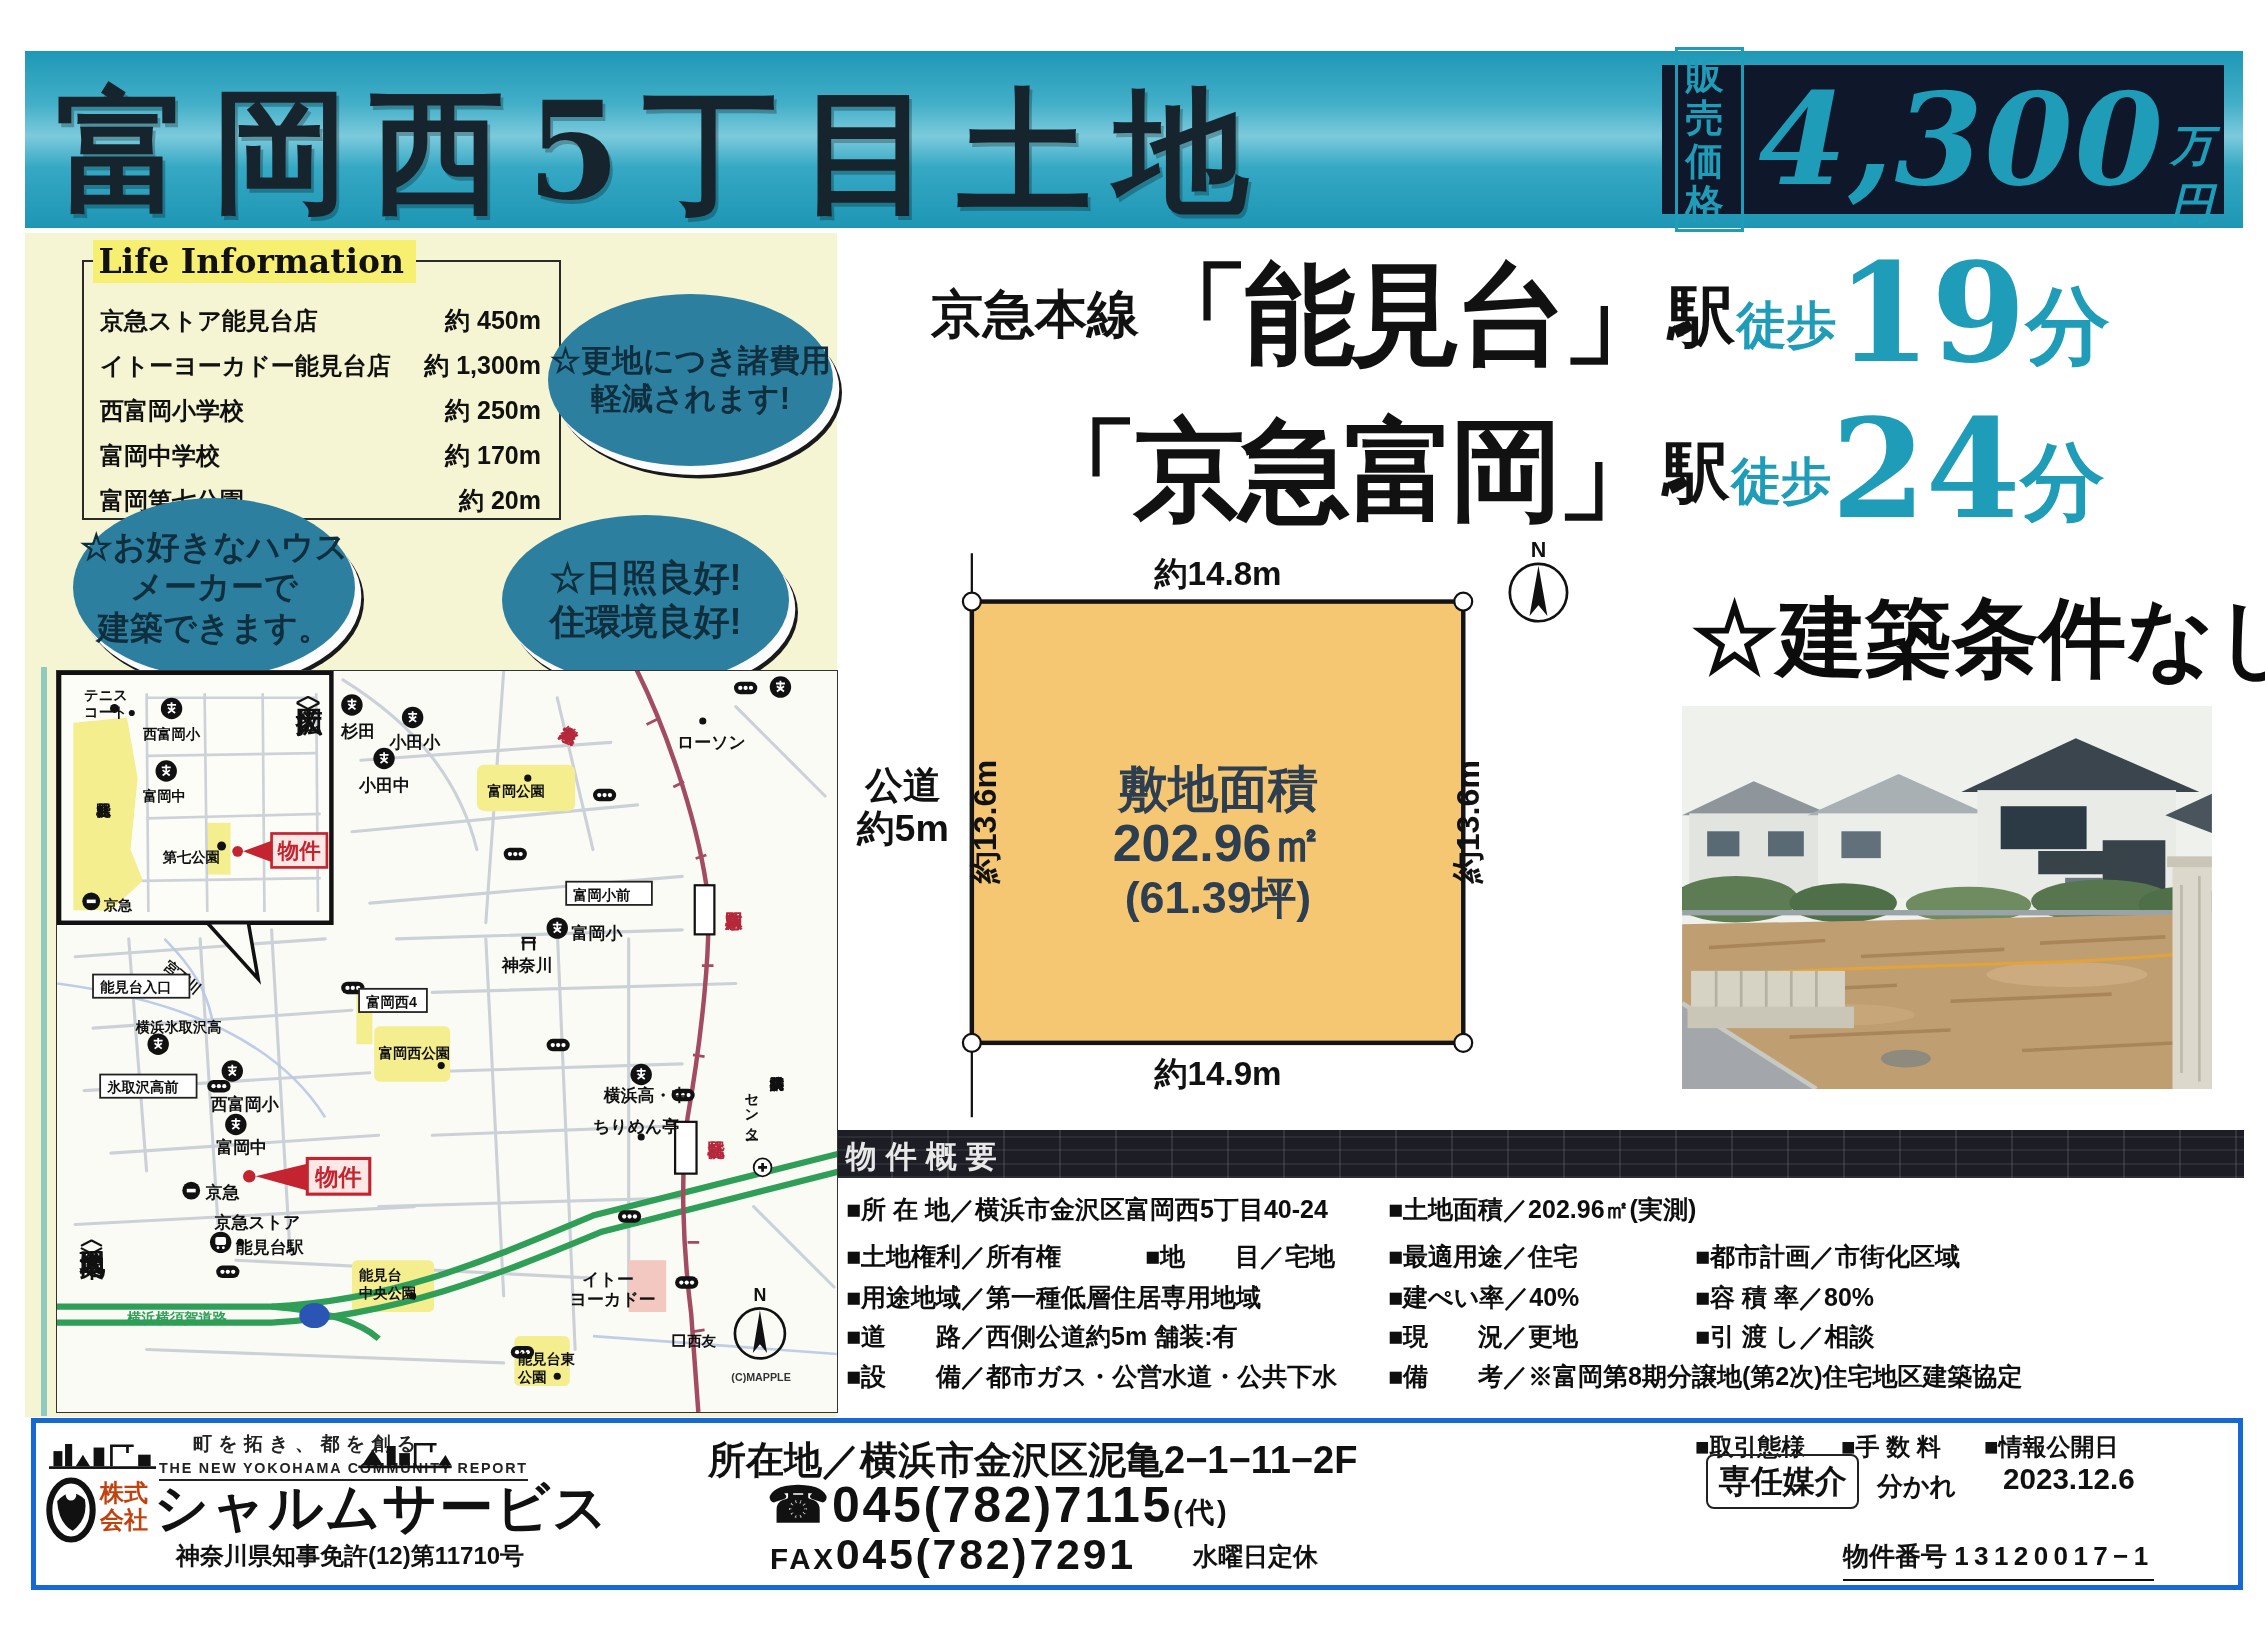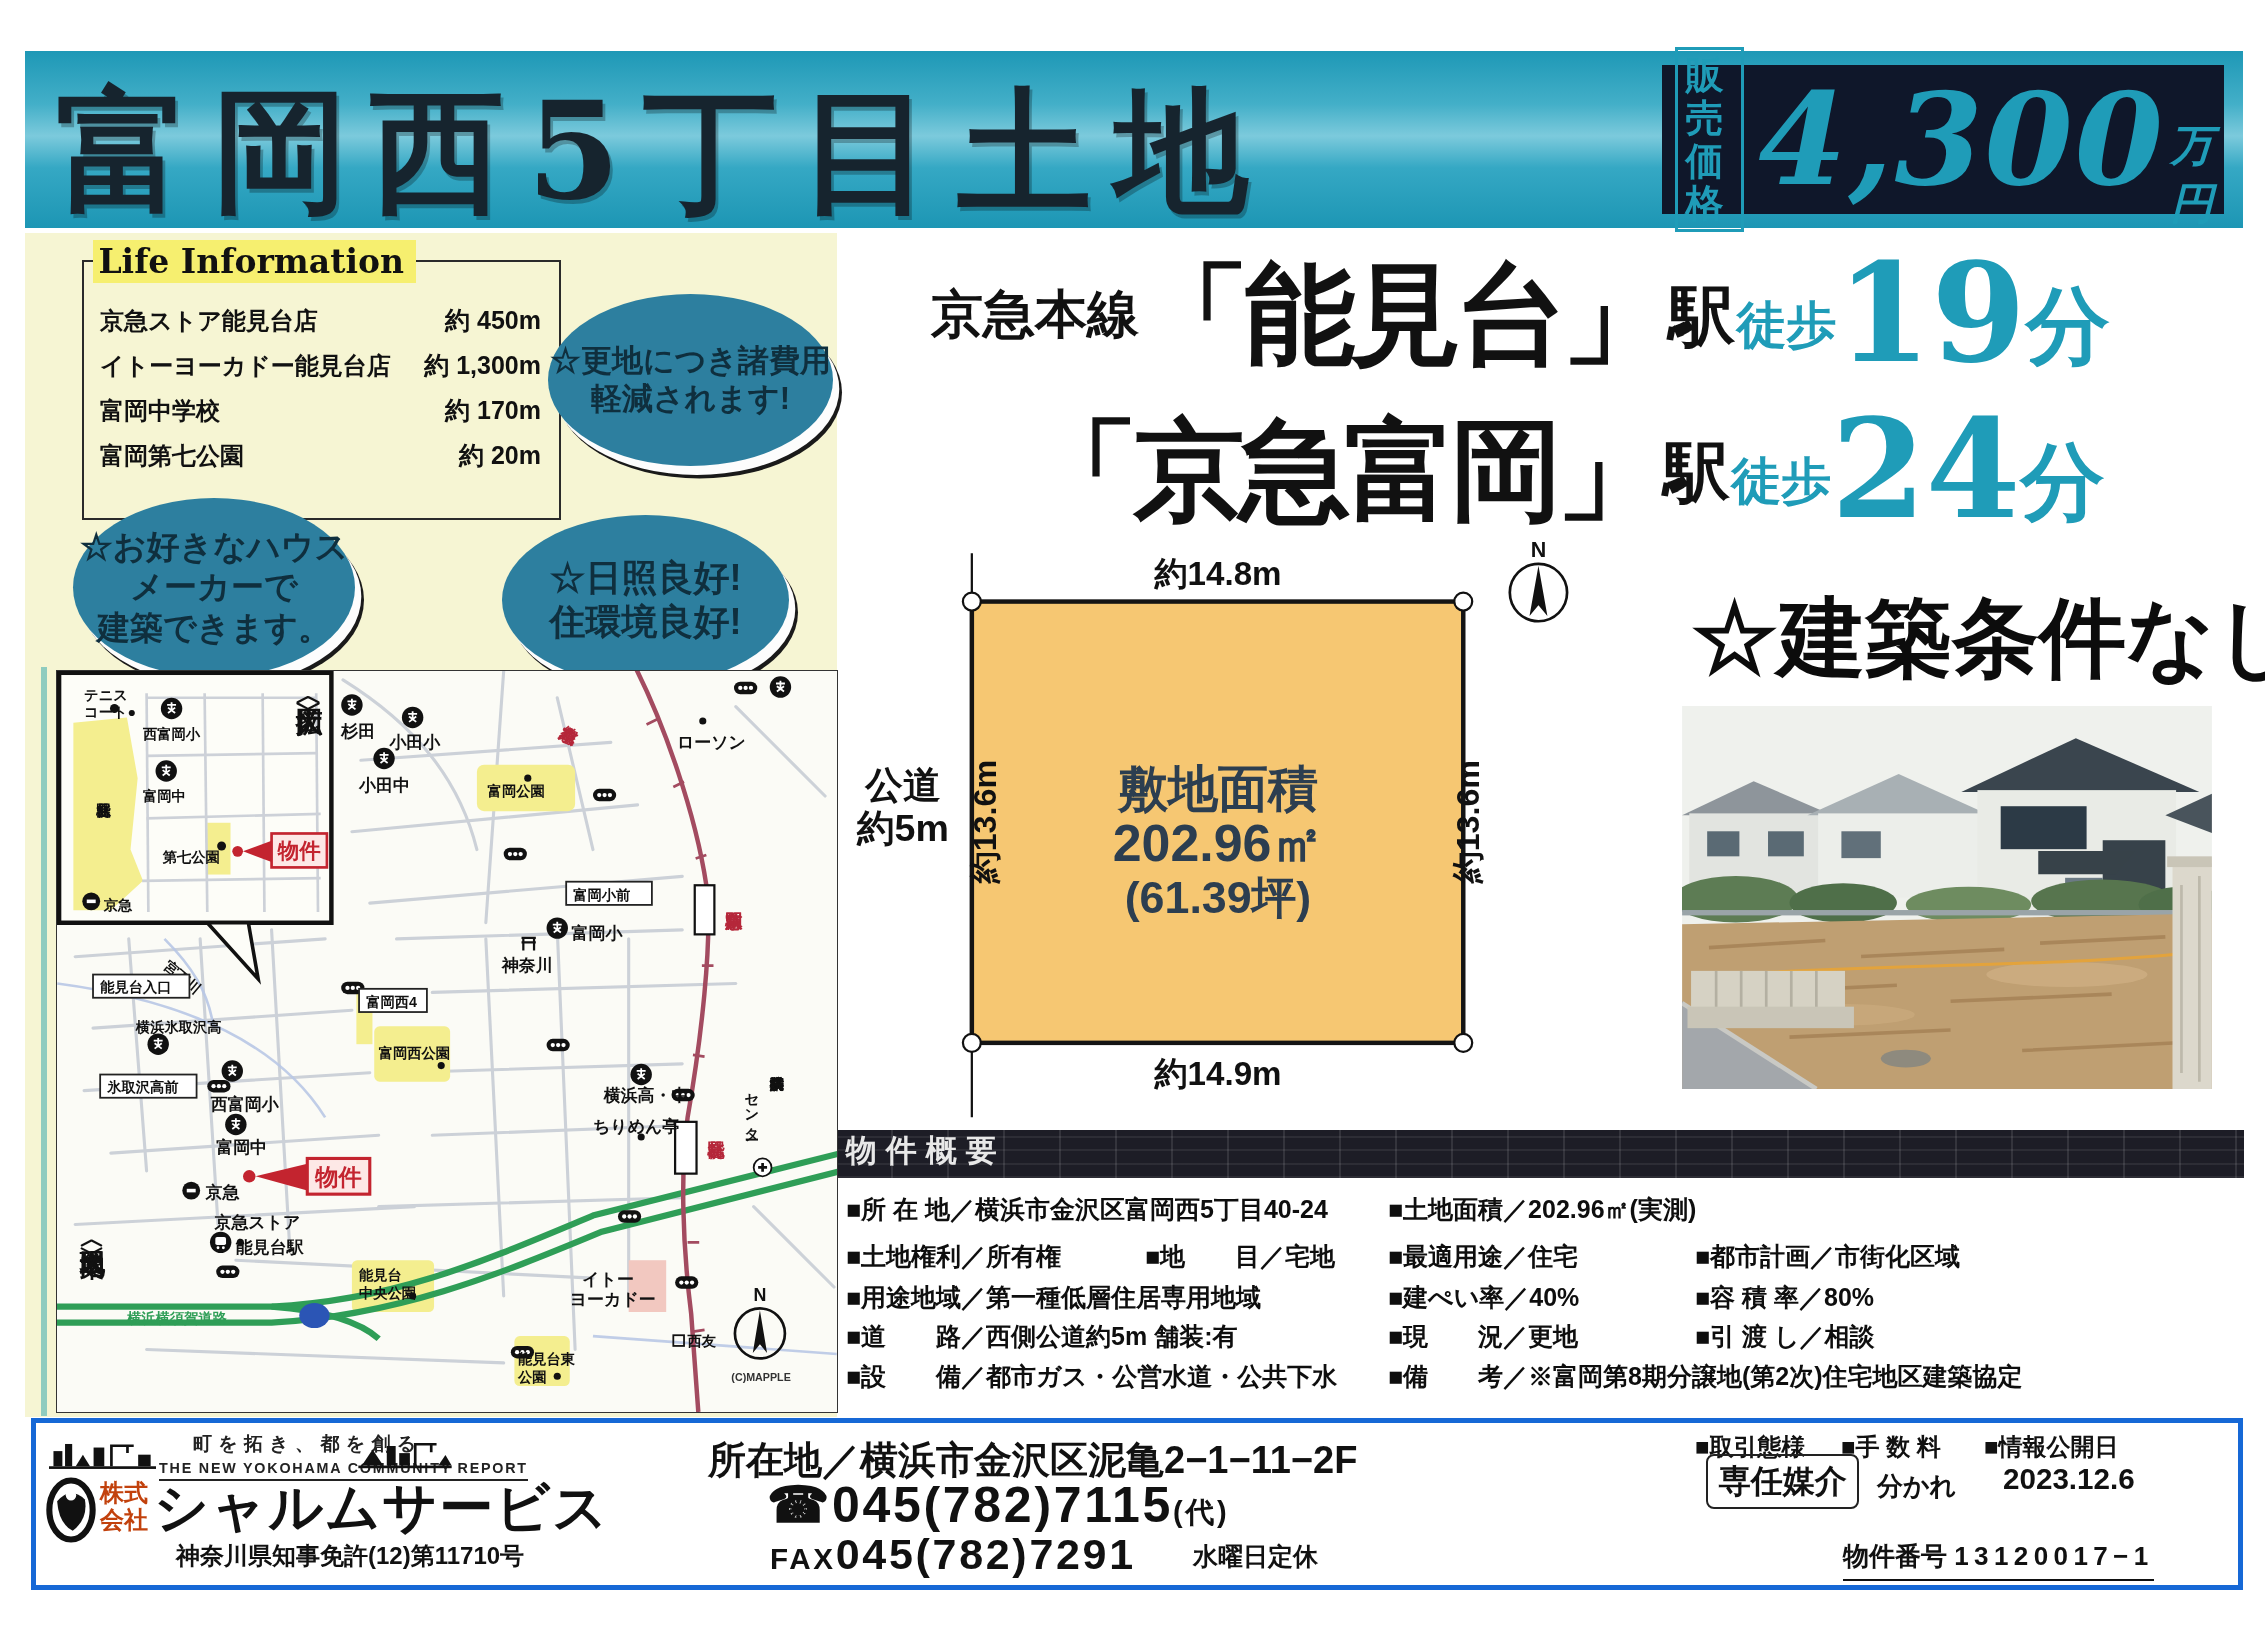--- a/index.html
+++ b/index.html
@@ -50,21 +50,21 @@
   .st-unit{font-family:"DejaVu Serif",serif;font-weight:bold;font-size:84px;color:#1f9cb8;margin-bottom:1.8px;line-height:1;}
 
   
   .highlight{left:1691px;top:580px;font-size:87px;font-weight:bold;color:#0c0c0c;white-space:nowrap;letter-spacing:0px;}
   .photo{left:1682px;top:706px;width:530px;height:383px;}
 
   
   .ov-bar{left:835px;top:1130px;width:1409px;height:48px;background:#1d1d26;
           background-image:repeating-linear-gradient(90deg,rgba(255,255,255,.10) 0 1.8px,transparent 1.8px 56px),
                            repeating-linear-gradient(0deg,rgba(255,255,255,.07) 0 1.8px,transparent 1.8px 13.4px);
-          display:flex;align-items:flex-start;}
+          display:flex;align-items:flex-end;}
   .ov-bar span{color:#e8e8e8;font-size:31px;letter-spacing:9px;padding-left:10.7px;font-weight:bold;}
   .cell{position:absolute;font-size:25px;font-weight:bold;color:#0e0e0e;white-space:nowrap;}
 
   
   .footer{left:31px;top:1418px;width:2212px;height:172px;border:5.4px solid #1668d6;background:#fff;box-sizing:border-box;}
   .tagline{left:193px;top:1431px;font-size:19px;font-weight:bold;letter-spacing:6.3px;color:#222;}
   .tagline-en{left:159px;top:1460px;font-size:14.3px;font-weight:bold;letter-spacing:1.8px;color:#222;border-bottom:2.7px solid #222;padding-bottom:2.7px;}
   .co-prefix{left:100px;top:1480px;font-size:24px;font-weight:bold;line-height:1.12;color:#c2410c;}
   .co-name{left:154px;top:1472px;font-size:54px;font-weight:bold;letter-spacing:1.8px;color:#111;}
   .license{left:176px;top:1540px;font-size:24px;font-weight:bold;color:#111;}
@@ -113,20 +113,24 @@
   <div class="abs life-box"></div>
   <div class="abs life-title">Life Information</div>
   <div class="abs life-items">
     <div class="life-row">
       <span class="life-name">京急ストア能見台店</span>
       <span class="life-dist">約 450m</span>
     </div>
     <div class="life-row">
       <span class="life-name">イトーヨーカドー能見台店</span>
       <span class="life-dist">約 1,300m</span>
+    </div>
+    <div class="life-row">
+      <span class="life-name">西富岡小学校</span>
+      <span class="life-dist">約 250m</span>
     </div>
     <div class="life-row">
       <span class="life-name">富岡中学校</span>
       <span class="life-dist">約 170m</span>
     </div>
     <div class="life-row">
       <span class="life-name">富岡第七公園</span>
       <span class="life-dist">約 20m</span>
     </div>
   </div>

